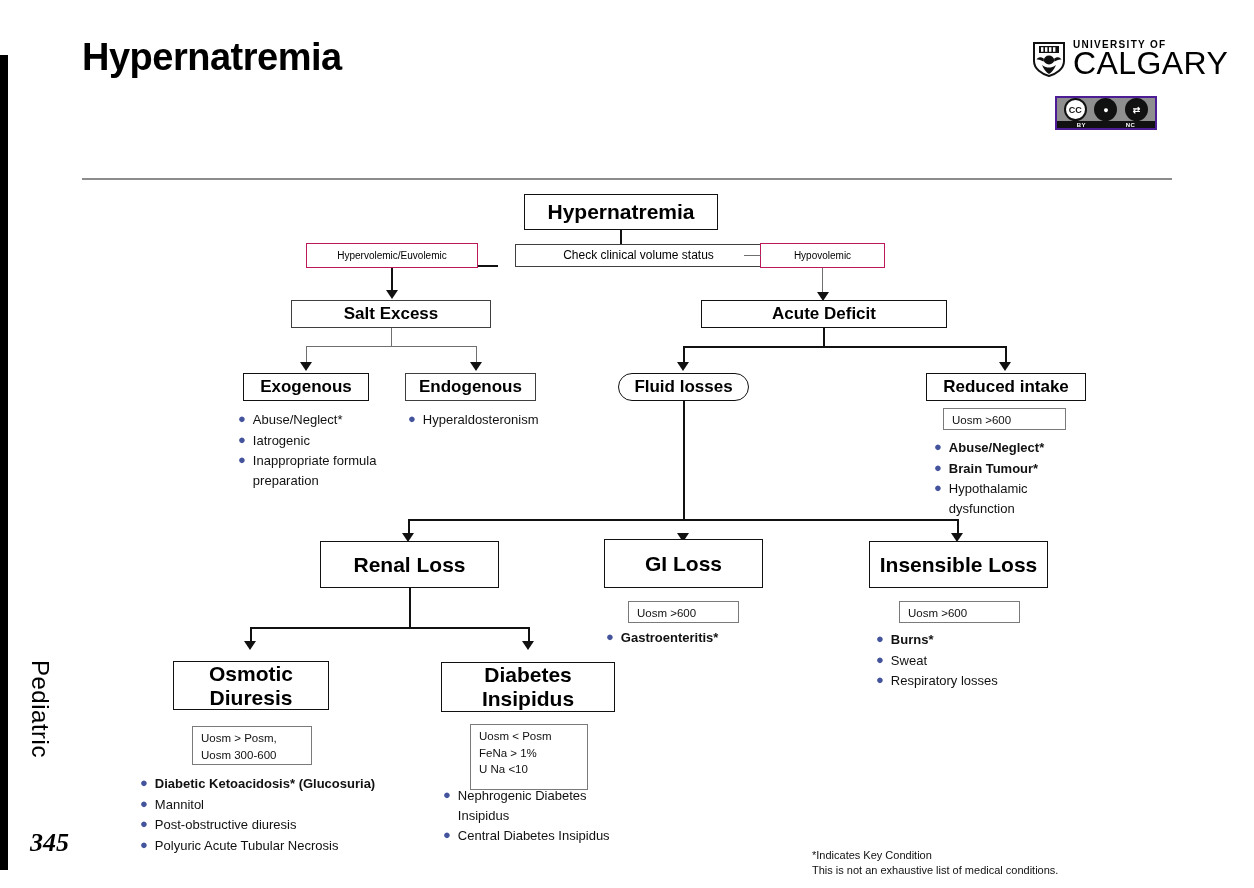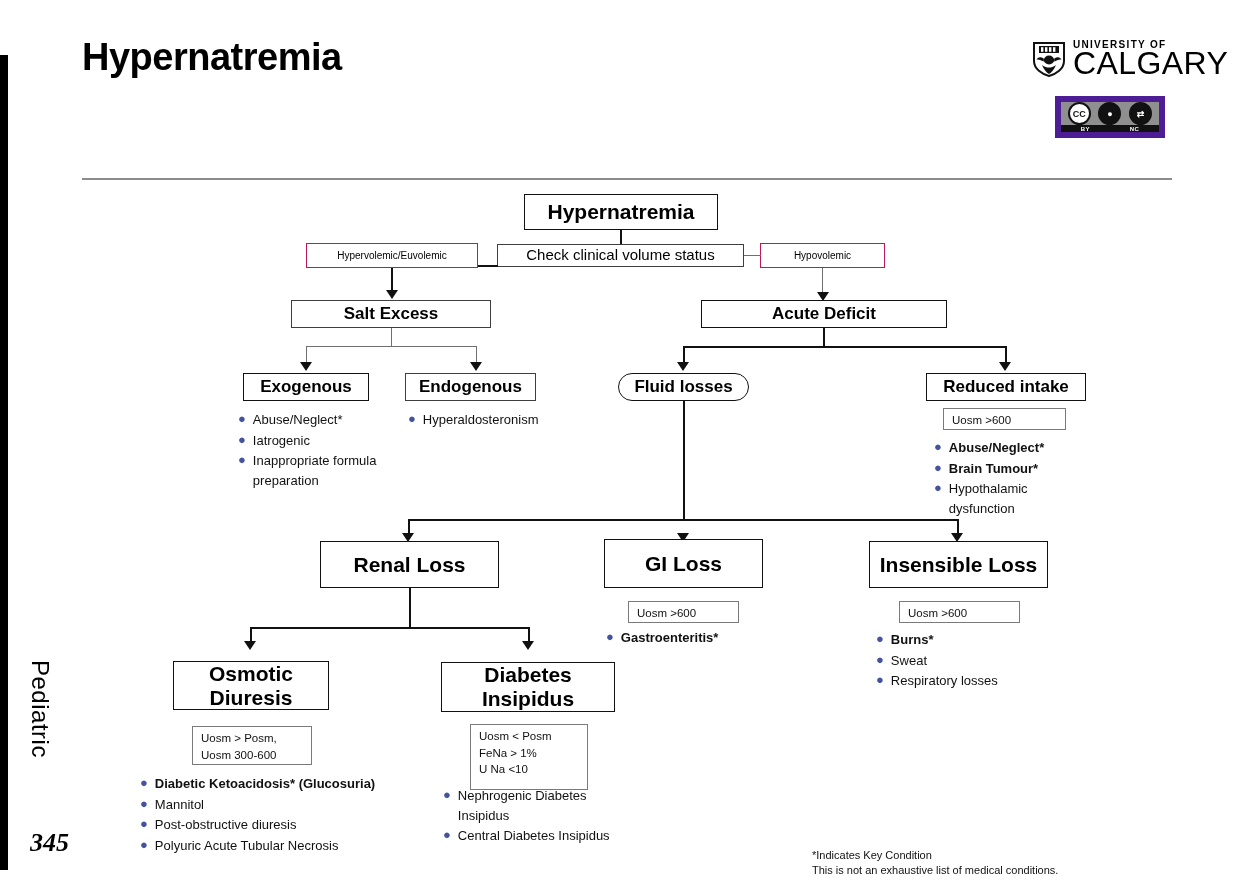--- a/index.html
+++ b/index.html
@@ -17,21 +17,21 @@
   #left-bar{left:0;top:55px;width:8px;height:815px;background:#000;}
   #page-title{left:82px;top:38px;font-size:38px;font-weight:bold;letter-spacing:-0.5px;line-height:1;}
   #divider{left:82px;top:178px;width:1090px;height:2px;background:#8c8c8c;}
 
   
   #uofc-logo{left:1032px;top:40px;display:flex;align-items:center;gap:7px;}
   #uofc-logo .wordmark{display:flex;flex-direction:column;line-height:0.92;}
   #uofc-logo .w1{font-size:10px;font-weight:bold;letter-spacing:1.3px;}
   #uofc-logo .w2{font-size:32px;font-weight:normal;letter-spacing:0.4px;}
 
-  #cc-badge{left:1055px;top:96px;width:98px;height:30px;background:#8f8f8f;border:6px solid #4c1d95;
+  #cc-badge{left:1055px;top:96px;width:98px;height:30px;background:#8f8f8f;border:2px solid #4c1d95;
             display:flex;flex-direction:column;}
   #cc-badge .row1{flex:1;display:flex;align-items:center;justify-content:space-around;padding:0 3px;}
   #cc-badge .row2{height:10px;background:#111;display:flex;align-items:center;justify-content:space-around;}
   #cc-badge .row2 span{color:#fff;font-size:6px;font-weight:bold;letter-spacing:.4px;}
   .ccdot{width:19px;height:19px;border-radius:50%;background:#fff;border:2px solid #111;
          display:flex;align-items:center;justify-content:center;font-size:9px;font-weight:bold;color:#111;}
   .ccdot.filled{background:#111;color:#fff;border-color:#111;}
 
   
   #side-label{left:26px;top:660px;writing-mode:vertical-rl;font-size:24px;letter-spacing:.5px;}
@@ -40,21 +40,21 @@
   
   .box{
     position:absolute;border:1.6px solid #111;background:#fff;
     display:flex;align-items:center;justify-content:center;text-align:center;
     box-sizing:border-box;line-height:1.12;
   }
   .box.bold{font-weight:bold;}
   .box.thin{border-width:1px;border-color:#3f3f3f;}
   .box.lbl{font-size:10px;border:1px solid #be185d;font-weight:normal;}
   .box.big{font-size:17px;}
-  .box.med{font-size:15px;}
+  .box.med{font-size:12px;margin-left:18px;}
   .box.huge{font-size:21px;}
 
   
   .crit{
     position:absolute;border:1px solid #7a7a7a;background:#fff;box-sizing:border-box;
     font-size:11.5px;line-height:1.45;padding:3px 8px;color:#111;
   }
 
   
   .blist{position:absolute;font-size:13px;line-height:1.5;color:#111;}

